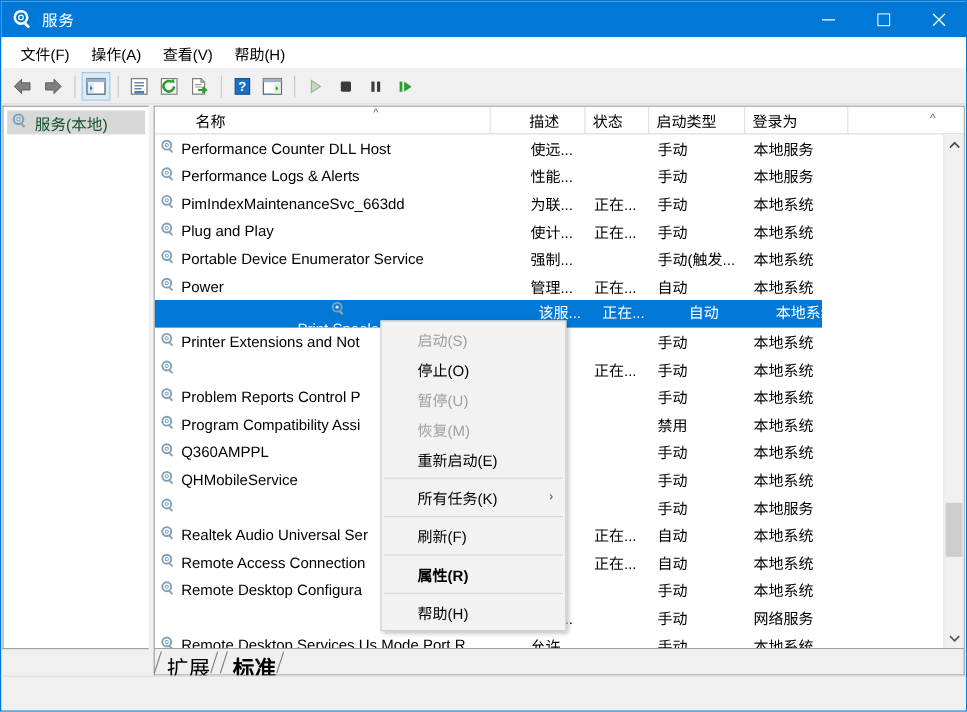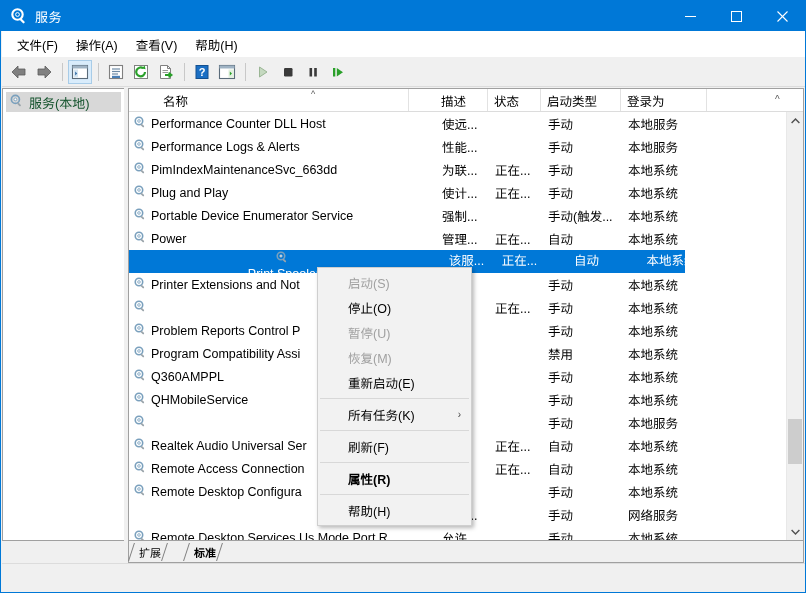--- a/index.html
+++ b/index.html
@@ -278,22 +278,21 @@
     border-left: 1px solid #a0a0a0;
     border-right: 1px solid #a0a0a0;
     border-bottom: 1px solid #a0a0a0;
     box-sizing: border-box;
   }
   .tab {
     position: absolute;
     top: 1px;
     height: 20px;
     display: flex;
-    align-items: center;
-    font-size: 11px;
+    font-size: 18px;
     color: #000;
     padding: 0 6px 0 10px;
     white-space: nowrap;
   }
   .tab .slash-l, .tab .slash-r {
     position: absolute;
     top: 1px;
     width: 1px;
     height: 18px;
     background: #808080;

